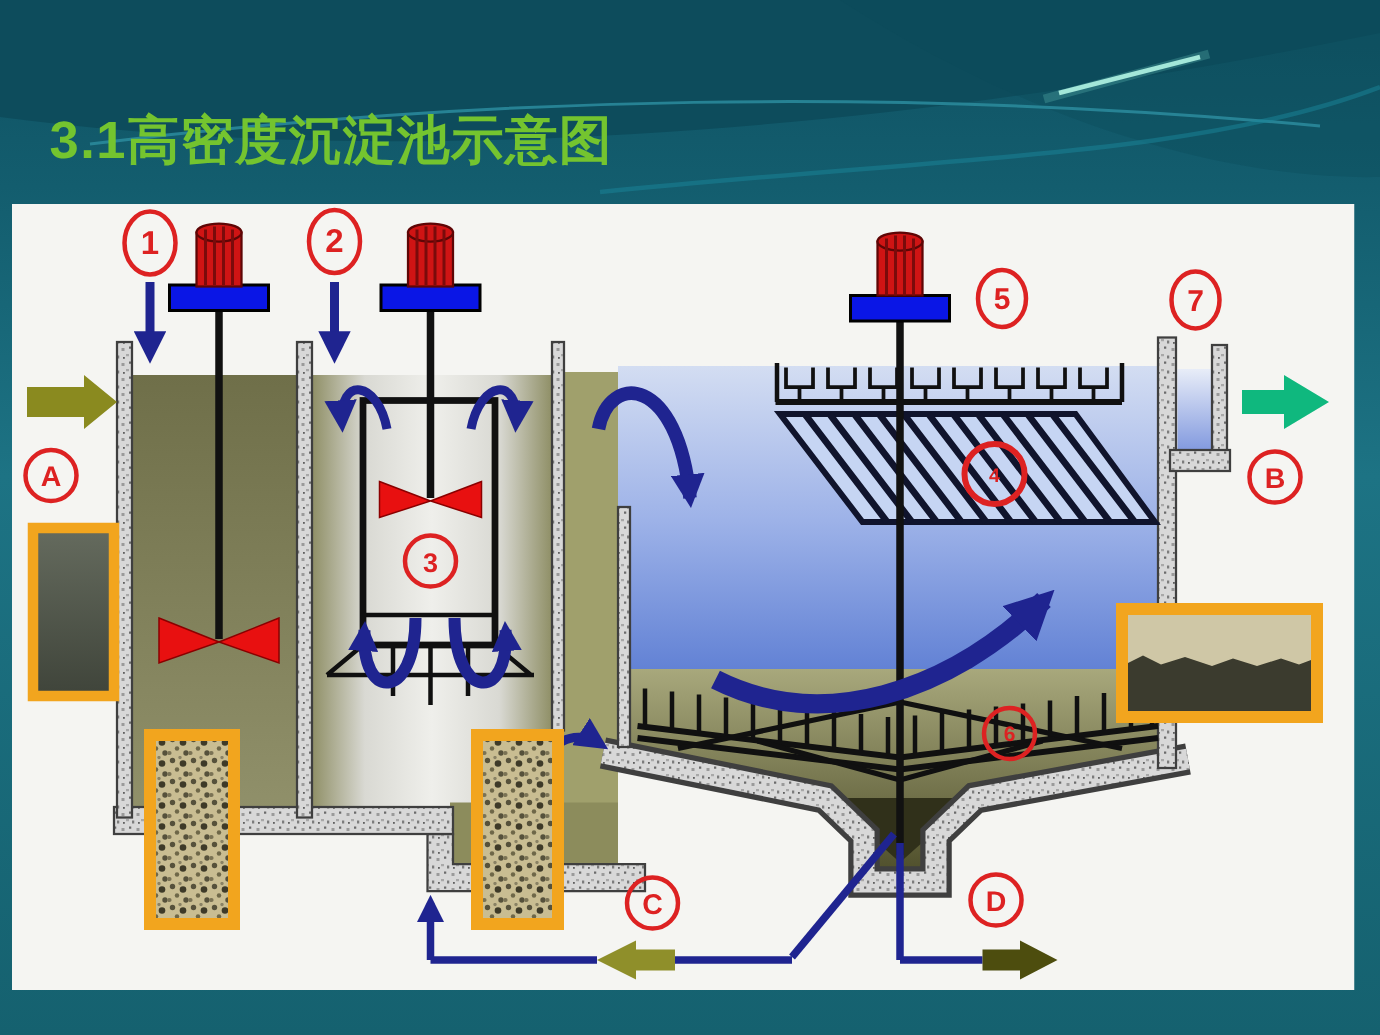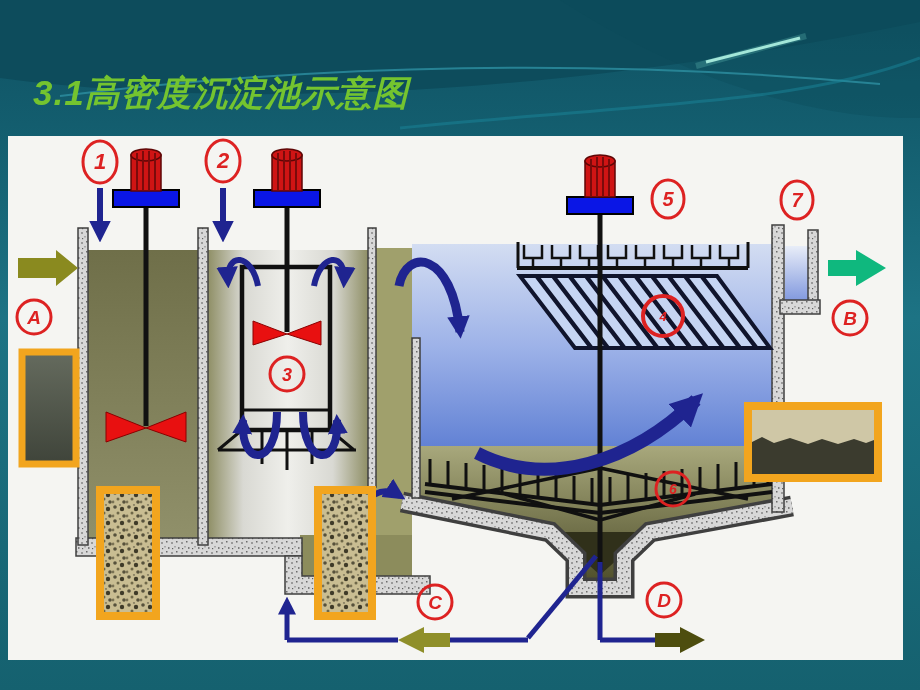--- a/index.html
+++ b/index.html
@@ -1,18 +1,18 @@
 <!DOCTYPE html>
 <html style="--slide-teal: #156676; --title-green: #74c42f; --label-red: #dd2222; --arrow-navy: #1f2490; --influent-olive: #8a8a1f; --effluent-green: #0fb87e; --recycle-olive: #8f8f2a; --waste-dark-olive: #4d4d0e; --frame-orange: #f2a51e; --motor-red: #cf1414; --motor-base-blue: #0a16e6;"><head>
 <meta charset="utf-8">
 <style>
   html,body{margin:0;padding:0;}
   body{width:920px;height:690px;font-family:"Liberation Sans",sans-serif;}
   .slide{position:relative;width:920px;height:690px;overflow:hidden;
-         background:linear-gradient(180deg,#0f5162 0%,#135d6e 18%,#1d7384 46%,#15616f 100%);font-style:italic;}
+         background:linear-gradient(180deg,#0f5162 0%,#135d6e 18%,#1d7384 46%,#15616f 100%);}
   .bg-svg,.diagram-svg{position:absolute;display:block;}
   .bg-svg{left:0;top:0;}
   .diagram-svg{left:8px;top:136px;}
   .title{position:absolute;left:33px;top:70px;font-size:35px;font-weight:700;
          color:var(--title-green);letter-spacing:1px;white-space:nowrap;}
   .lblRing{stroke:var(--label-red);fill:none;}
   .lblTxt{fill:var(--label-red);font-weight:700;text-anchor:middle;font-family:"Liberation Sans",sans-serif;}
   .navy{stroke:var(--arrow-navy);fill:none;}
   .blk{stroke:#101010;fill:none;}
   .wall{fill:url(#stip);stroke:#3f3f3f;stroke-width:1.5;}

